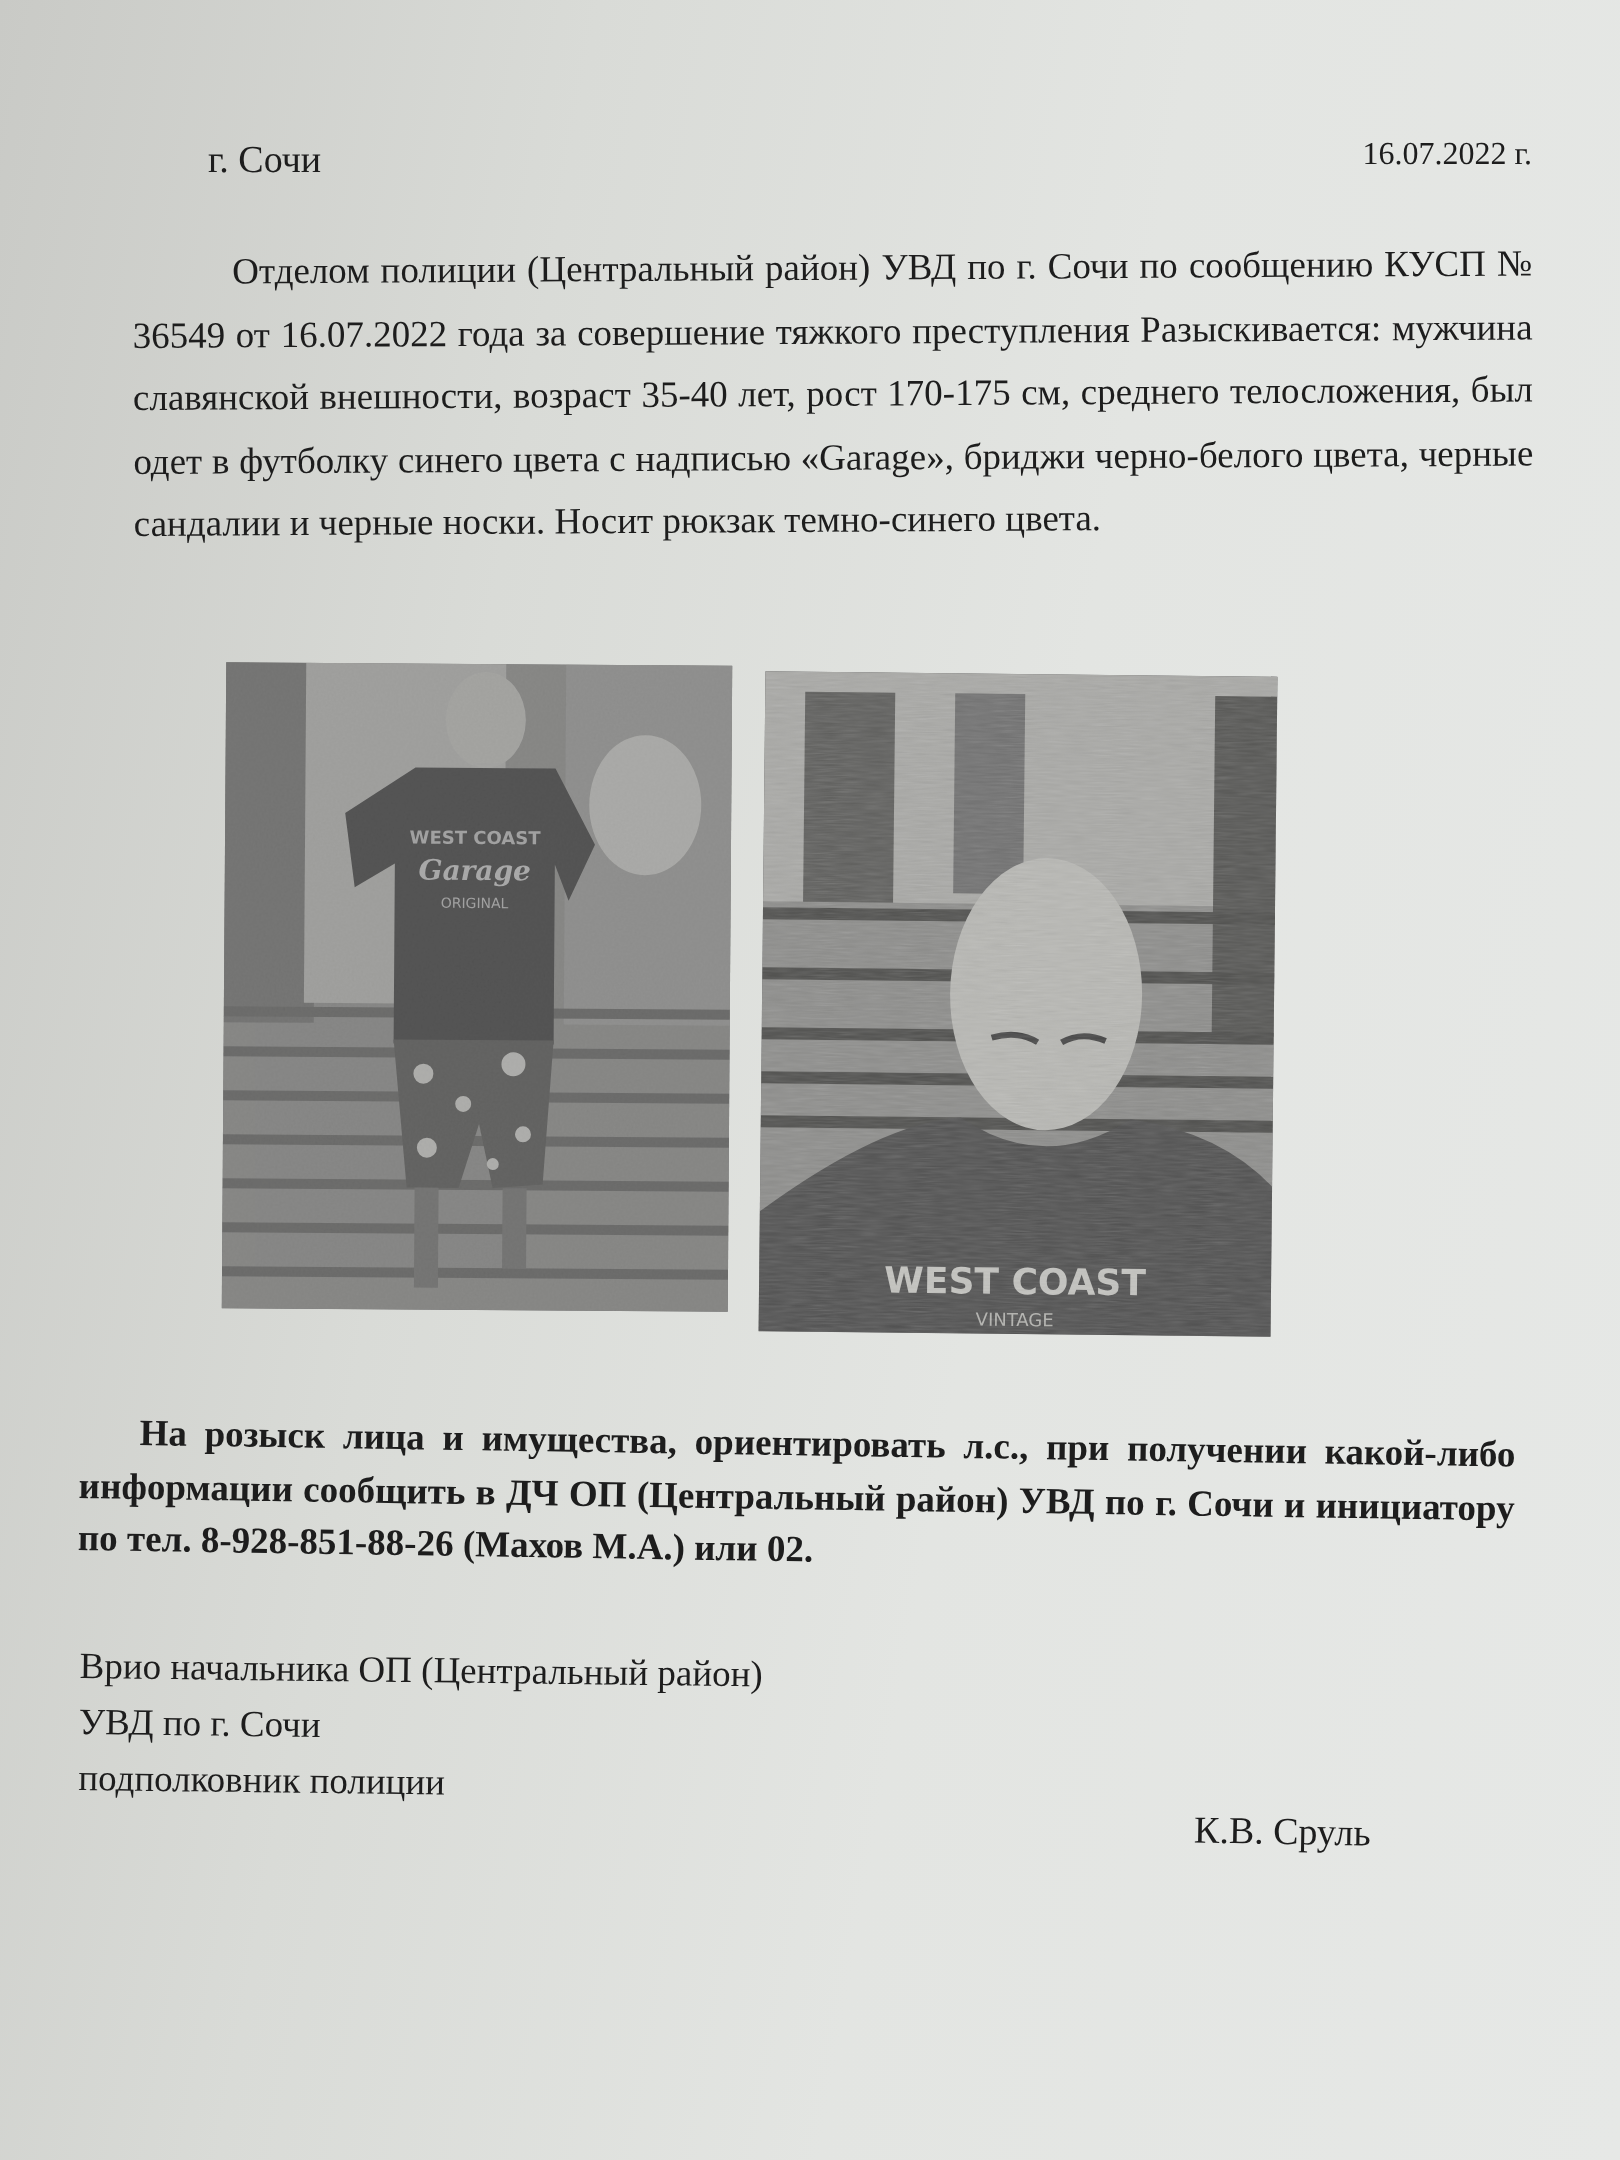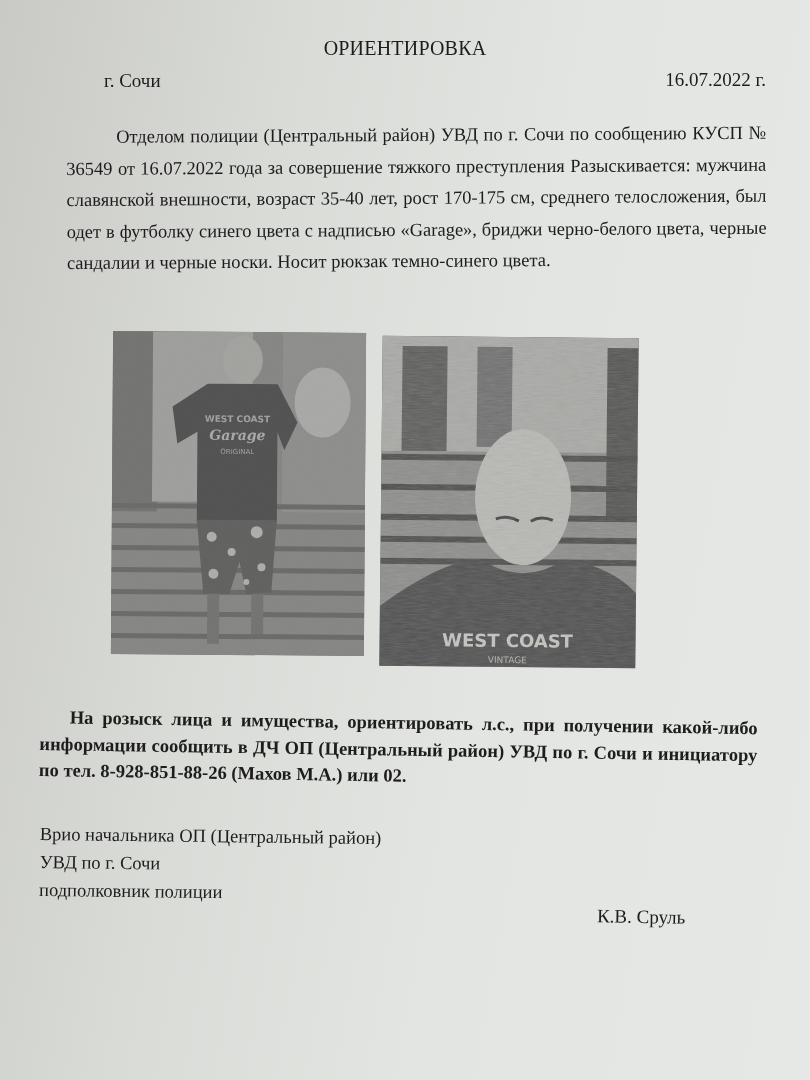--- a/index.html
+++ b/index.html
@@ -5,38 +5,37 @@
   html, body { margin:0; padding:0; }
   body {
     width:810px; height:1080px; overflow:hidden; position:relative;
     background: linear-gradient(100deg, #c9cac6 0%, #d9dbd7 30%, #e3e5e2 60%, #e6e8e6 100%);
     font-family: "Liberation Serif", "DejaVu Serif", serif;
     color:#1d1d1d;
   }
   .page { position:absolute; inset:0; }
   .title { position:absolute; top:37px; left:0; width:810px; text-align:center; font-size:20px; letter-spacing:0.2px; }
   .city { position:absolute; top:70px; left:56px; font-size:19px;margin-left:48px; }
-  .date { position:absolute; top:69px; right:44px; font-size:19px; }
+  .date { position:absolute; top:69px; right:44px; font-size:16px; }
   .body-text { position:absolute; top:122px; left:66px; width:700px; font-size:18.5px; line-height:31.6px; text-align:justify; transform:rotate(-0.35deg); transform-origin:left top; }
   .body-text p { margin:0; text-indent:50px; }
   .photo { position:absolute; overflow:hidden; background:#6d6d6d; }
   .photo1 { left:112px; top:332px; width:253px; height:323px; transform:rotate(0.4deg); }
   .photo2 { left:381px; top:337px; width:256px; height:330px; transform:rotate(0.6deg); }
   .photo svg { width:100%; height:100%; display:block; }
   .notice { position:absolute; top:704px; left:40px; width:718px; font-size:18.5px; font-weight:bold; line-height:26.5px; text-align:justify; transform:rotate(0.9deg); transform-origin:left top; }
   .notice p { margin:0; text-indent:30px; }
   .signer { position:absolute; top:820px; left:40px; font-size:18.5px; line-height:28px; transform:rotate(0.7deg); transform-origin:left top; }
   .signer div { white-space:nowrap; }
   .signature-name { position:absolute; top:906px; left:597px; font-size:19px; transform:rotate(1deg); }
 </style>
 </head>
 <body>
 
 <div class="page">
-  <div class="title">ОРИЕНТИРОВКА</div>
   <div class="city">г. Сочи</div>
   <div class="date">16.07.2022 г.</div>
 
   <div class="body-text">
     <p>Отделом полиции (Центральный район) УВД по г. Сочи по сообщению КУСП № 36549 от 16.07.2022 года за совершение тяжкого преступления Разыскивается: мужчина славянской внешности, возраст 35-40 лет, рост 170-175 см, среднего телосложения, был одет в футболку синего цвета с надписью «Garage», бриджи черно-белого цвета, черные сандалии и черные носки. Носит рюкзак темно-синего цвета.</p>
   </div>
 
   <div class="photo photo1">
     <svg viewBox="0 0 253 323" preserveAspectRatio="none">
       <defs>

